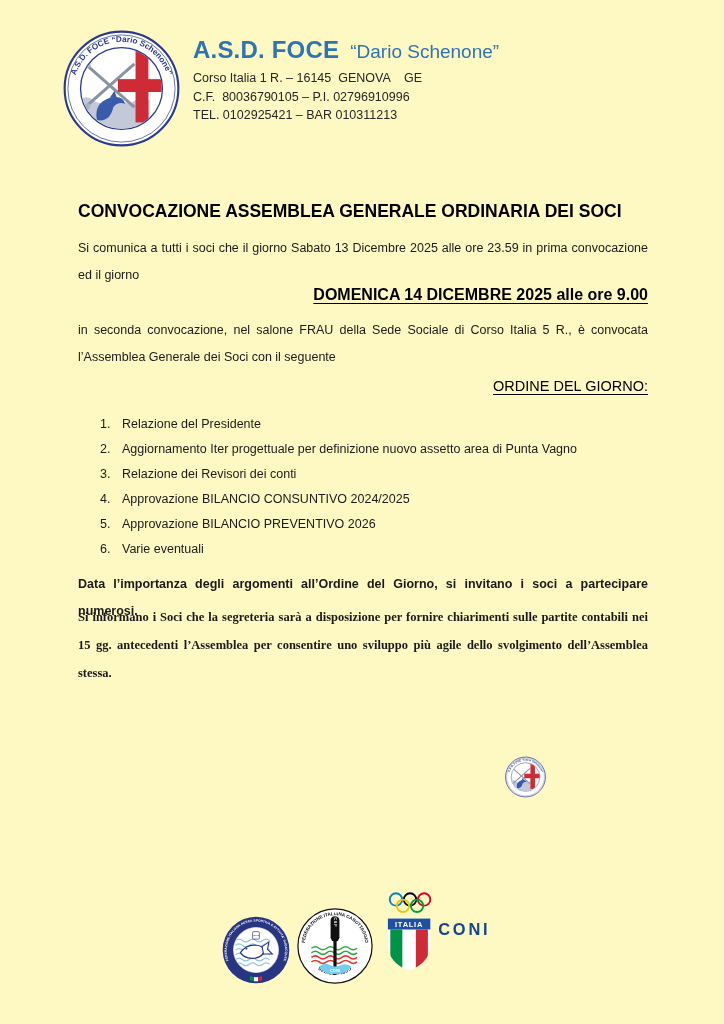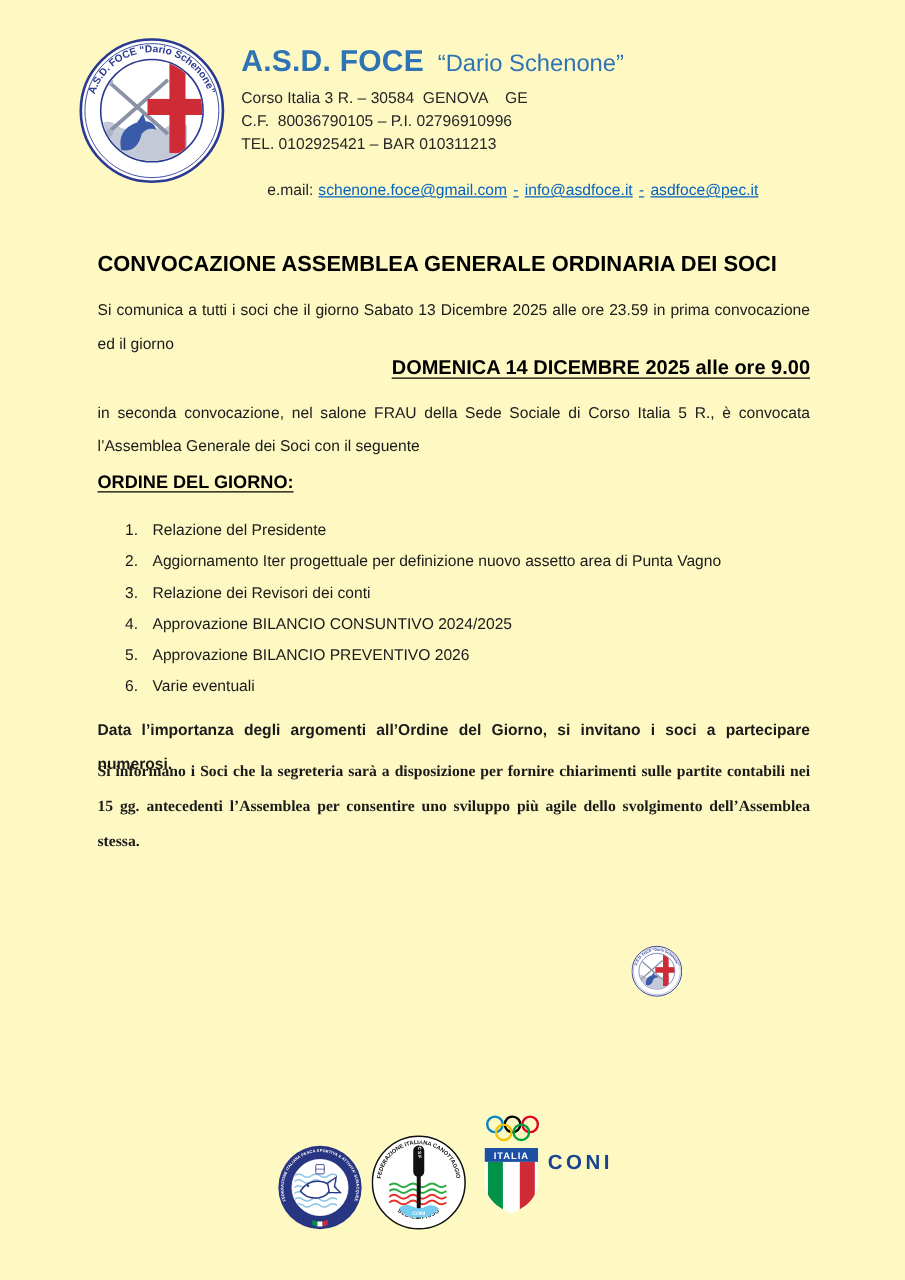--- a/index.html
+++ b/index.html
@@ -20,22 +20,22 @@
   
   .doc-title{position:absolute;left:78px;top:201px;width:570px;text-align:left;
     font-size:17.5px;font-weight:bold;color:#000;
     text-underline-offset:3px;}
   .p{position:absolute;left:78px;width:570px;font-size:12.5px;line-height:27px;
     text-align:justify;text-align-last:left;color:#1a1a1a;}
   .p-intro{top:235px;}
   .date-heading{position:absolute;left:78px;top:286px;width:570px;text-align:right;
     font-size:16px;font-weight:bold;color:#000;text-decoration:underline;text-underline-offset:3px;}
   .p-second{top:317px;}
-  .agenda-heading{position:absolute;left:78px;top:378px;width:570px;text-align:left;
-    font-size:14.5px;font-weight:bold;color:#000;text-decoration:underline;text-underline-offset:3px;}
+  .agenda-heading{position:absolute;left:78px;top:378px;width:570px;text-align:right;
+    font-size:14.5px;font-weight:normal;color:#000;text-decoration:underline;text-underline-offset:3px;}
   .agenda{position:absolute;left:100px;top:417px;width:548px;}
   .agenda-item{display:flex;font-size:12.5px;line-height:15px;margin-bottom:10px;}
   .agenda-num{width:22px;flex:0 0 22px;}
   .p-bold{font-weight:bold;}
   .p-importance{top:571px;}
   .p-secretary{top:603px;line-height:28px;font-family:Liberation Serif, serif;}
   .p-closing{top:676px;}
   
   .signature{position:absolute;left:450px;top:703px;width:150px;text-align:center;
     font-size:12.5px;line-height:19px;color:#1a1a1a;white-space:pre-wrap;}
@@ -175,26 +175,23 @@
 
   <svg class="badge-lg">
       <use href="#asd-badge"></use>
     </svg>
 
   <div class="header-text">
     <div class="org-line">
       <span class="org-name">A.S.D. FOCE</span>
       <span class="org-sub">“Dario Schenone”</span>
     </div>
-    <div class="contact-line">Corso Italia 3 R. – 30584  GENOVA    GE</div>
+    <div class="contact-line">Corso Italia 1 R. – 16145  GENOVA    GE</div>
     <div class="contact-line">C.F.  80036790105 – P.I. 02796910996</div>
     <div class="contact-line">TEL. 0102925421 – BAR 010311213</div>
-    <div class="contact-line">
-      <span class="email-label">e.mail:</span><a class="email-link">schenone.foce@gmail.com</a><span class="email-sep">-</span><a class="email-link">info@asdfoce.it</a><span class="email-sep">-</span><a class="email-link">asdfoce@pec.it</a>
-    </div>
   </div>
 
   <div class="doc-title">CONVOCAZIONE ASSEMBLEA GENERALE ORDINARIA DEI SOCI</div>
 
   <div class="p p-intro">Si comunica a tutti i soci che il giorno Sabato 13 Dicembre 2025 alle ore 23.59 in prima convocazione ed il giorno</div>
 
   <div class="date-heading">DOMENICA 14 DICEMBRE 2025 alle ore 9.00</div>
 
   <div class="p p-second">in seconda convocazione, nel salone FRAU della Sede Sociale di Corso Italia 5 R., è convocata l’Assemblea Generale dei Soci con il seguente</div>
 

